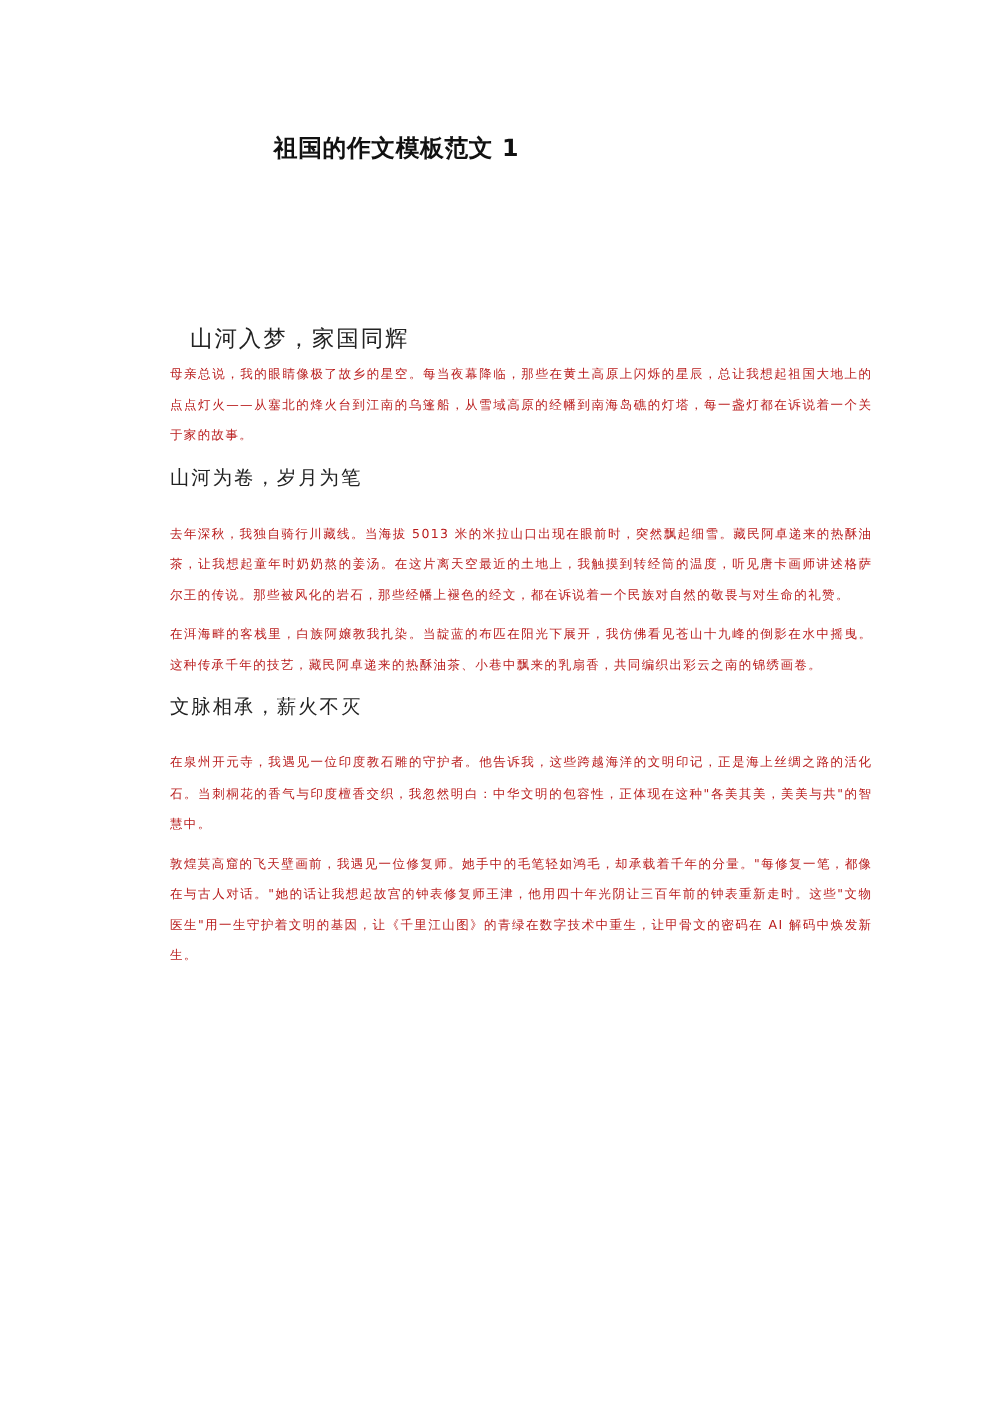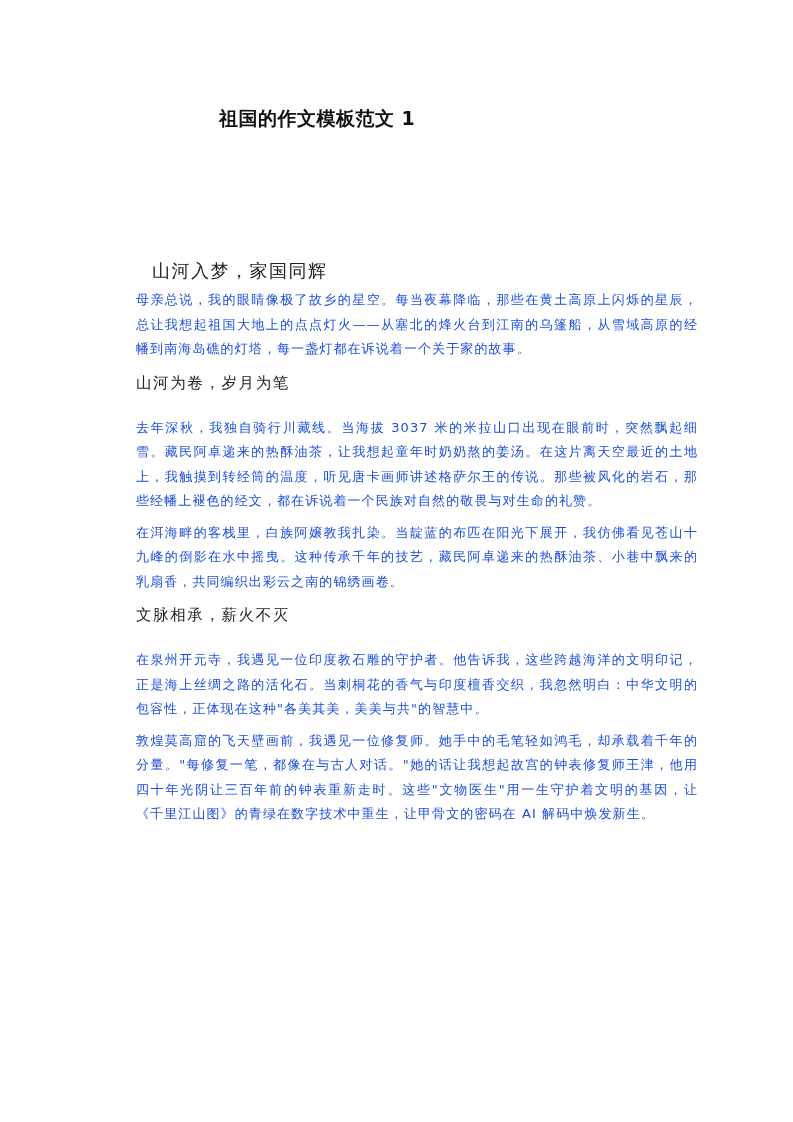--- a/index.html
+++ b/index.html
@@ -44,48 +44,49 @@
       white-space: nowrap;
     }
     .content {
       position: absolute;
       left: 120px;
       top: 288px;
       width: 562px;
     }
     .para {
       margin: 0 0 7px 0;
-      font-size: 13px;
+      font-size: 10px;
       line-height: 24.5px;
-      color: #1d4ed8;
+      color: #b91c1c;
       letter-spacing: 1.1px;
       text-align: justify;
     }
     .section-heading {
       margin: 10px 0 22px 0;
       font-size: 15.5px;
       font-weight: normal;
       color: #222222;
       letter-spacing: 1.6px;
       line-height: 22px;
+      font-family: Liberation Mono, monospace;
     }
   </style>
 </head>
 <body>
 
 <div class="page">
   <h1 class="doc-title">祖国的作文模板范文 1</h1>
 
   <h2 class="lead-heading">山河入梦，家国同辉</h2>
 
   <div class="content">
     <p class="para">母亲总说，我的眼睛像极了故乡的星空。每当夜幕降临，那些在黄土高原上闪烁的星辰，总让我想起祖国大地上的点点灯火——从塞北的烽火台到江南的乌篷船，从雪域高原的经幡到南海岛礁的灯塔，每一盏灯都在诉说着一个关于家的故事。</p>
 
     <h3 class="section-heading">山河为卷，岁月为笔</h3>
-    <p class="para">去年深秋，我独自骑行川藏线。当海拔 3037 米的米拉山口出现在眼前时，突然飘起细雪。藏民阿卓递来的热酥油茶，让我想起童年时奶奶熬的姜汤。在这片离天空最近的土地上，我触摸到转经筒的温度，听见唐卡画师讲述格萨尔王的传说。那些被风化的岩石，那些经幡上褪色的经文，都在诉说着一个民族对自然的敬畏与对生命的礼赞。</p>
+    <p class="para">去年深秋，我独自骑行川藏线。当海拔 5013 米的米拉山口出现在眼前时，突然飘起细雪。藏民阿卓递来的热酥油茶，让我想起童年时奶奶熬的姜汤。在这片离天空最近的土地上，我触摸到转经筒的温度，听见唐卡画师讲述格萨尔王的传说。那些被风化的岩石，那些经幡上褪色的经文，都在诉说着一个民族对自然的敬畏与对生命的礼赞。</p>
     <p class="para">在洱海畔的客栈里，白族阿嬢教我扎染。当靛蓝的布匹在阳光下展开，我仿佛看见苍山十九峰的倒影在水中摇曳。这种传承千年的技艺，藏民阿卓递来的热酥油茶、小巷中飘来的乳扇香，共同编织出彩云之南的锦绣画卷。</p>
 
     <h3 class="section-heading">文脉相承，薪火不灭</h3>
     <p class="para">在泉州开元寺，我遇见一位印度教石雕的守护者。他告诉我，这些跨越海洋的文明印记，正是海上丝绸之路的活化石。当刺桐花的香气与印度檀香交织，我忽然明白：中华文明的包容性，正体现在这种"各美其美，美美与共"的智慧中。</p>
     <p class="para">敦煌莫高窟的飞天壁画前，我遇见一位修复师。她手中的毛笔轻如鸿毛，却承载着千年的分量。"每修复一笔，都像在与古人对话。"她的话让我想起故宫的钟表修复师王津，他用四十年光阴让三百年前的钟表重新走时。这些"文物医生"用一生守护着文明的基因，让《千里江山图》的青绿在数字技术中重生，让甲骨文的密码在 AI 解码中焕发新生。</p>
 
   </div>
 </div>
 
 </body></html>

